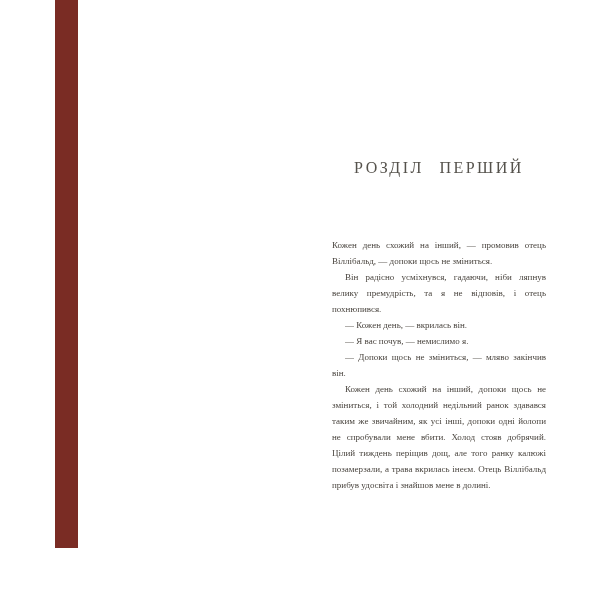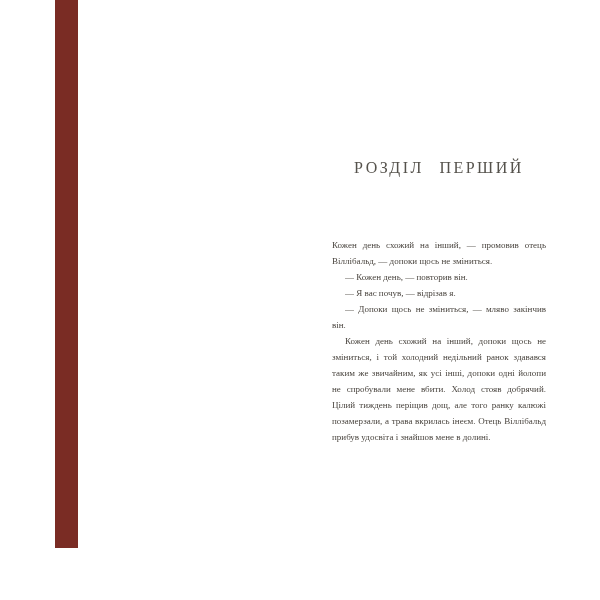--- a/index.html
+++ b/index.html
@@ -70,20 +70,21 @@
 <body>
 
 <div class="canvas">
 
   <div class="accent-bar" style="background-color: rgb(122, 44, 36);"></div>
 
   <h1 class="chapter-heading" style="color: rgb(85, 82, 76);">РОЗДІЛ ПЕРШИЙ</h1>
 
   <div class="body-text" style="color: rgb(73, 68, 62);">
     <p class="no-indent">Кожен день схожий на інший, — промовив отець Віллібальд, — допоки щось не зміниться.</p>
-    <p>— Кожен день, — повторив він.</p>
-    <p>— Я вас почув, — відрізав я.</p>
+    <p>Він радісно усміхнувся, гадаючи, ніби ляпнув велику премудрість, та я не відповів, і отець похнюпився.</p>
+    <p>— Кожен день, — вкрилась він.</p>
+    <p>— Я вас почув, — немислимо я.</p>
     <p>— Допоки щось не зміниться, — мляво закінчив він.</p>
     <p>Кожен день схожий на інший, допоки щось не зміниться, і той холодний недільний ранок здавався таким же звичайним, як усі інші, допоки одні йолопи не спробували мене вбити. Холод стояв добрячий. Цілий тиждень періщив дощ, але того ранку калюжі позамерзали, а трава вкрилась інеєм. Отець Віллібальд прибув удосвіта і знайшов мене в долині.</p>
   </div>
 
 
 </div>
 
 </body></html>

